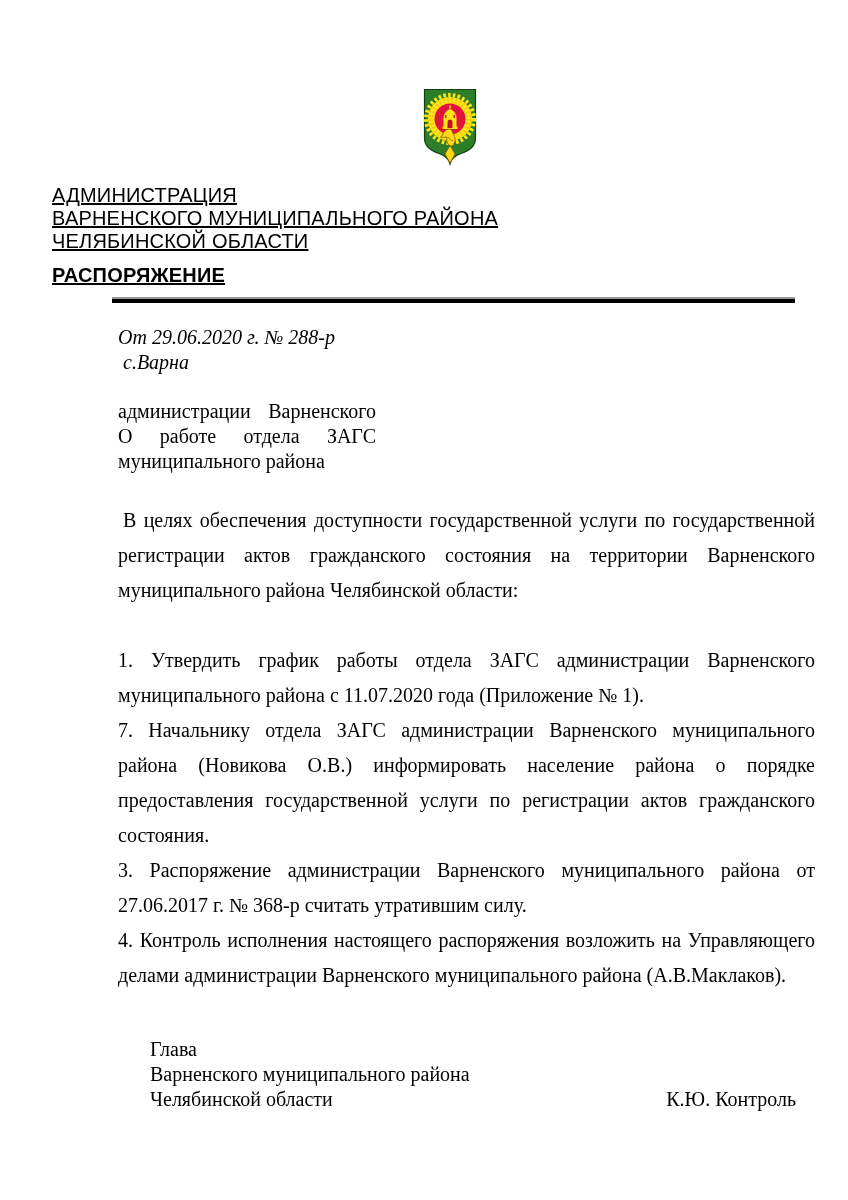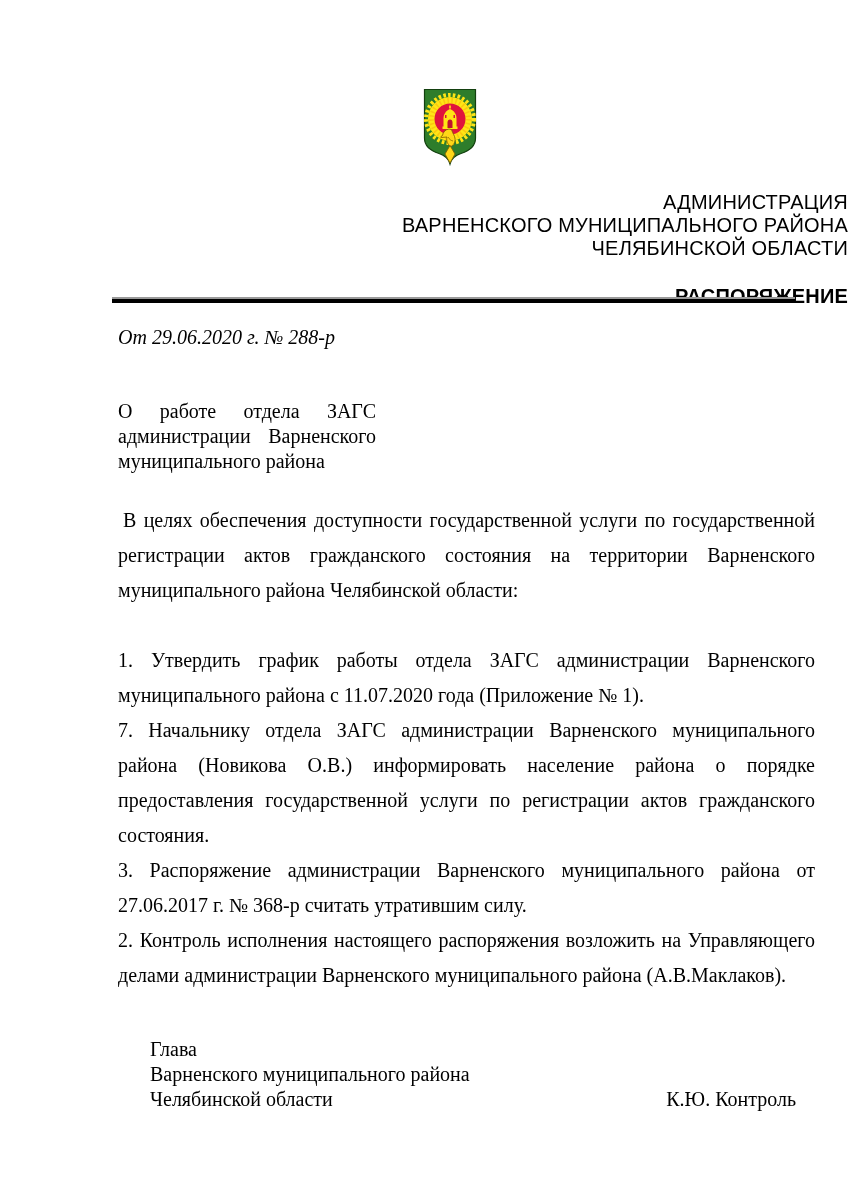--- a/index.html
+++ b/index.html
@@ -8,25 +8,25 @@
     --c-text:#000000; --c-rule-top:#9a9a9a; --c-rule-bottom:#000000; --c-page:#ffffff;
   }
   html,body{margin:0;padding:0;}
   .page{
     position:relative; width:848px; height:1200px; background:var(--c-page);
     font-family:"Liberation Serif","DejaVu Serif",serif; color:var(--c-text);
     overflow:hidden;
   }
   .emblem{position:absolute; left:422px; top:87px; width:56px; height:80px;}
   .org-header{
-    position:absolute; left:52px; top:191px; width:796px; text-align:right;
+    position:absolute; left:52px; top:184px; width:796px; text-align:left;
     font-family:"Liberation Sans","DejaVu Sans",sans-serif;
-    font-size:20px; line-height:23px; letter-spacing:0.2px;
+    font-size:20px; line-height:23px; letter-spacing:0.2px;text-decoration:underline;
   }
-  .doc-type{margin-top:25px; font-weight:bold; font-size:20px;}
+  .doc-type{margin-top:11px; font-weight:bold; font-size:20px;}
   .rule{
     position:absolute; left:112px; top:297px; width:683px; height:6px;
     background:linear-gradient(to bottom, var(--c-rule-top) 0 2px, var(--c-rule-bottom) 2px 100%);
   }
   .meta{position:absolute; left:118px; top:325px; font-size:20px; line-height:25px;font-style:italic;}
   .meta .place{padding-left:5px;}
   .subject{position:absolute; left:118px; top:399px; width:258px; font-size:20px; line-height:25px;}
   .subject .just{text-align:justify; text-align-last:justify;}
   .body-text{
     position:absolute; left:118px; top:503px; width:697px;
@@ -65,34 +65,35 @@
     <div>АДМИНИСТРАЦИЯ</div>
     <div>ВАРНЕНСКОГО МУНИЦИПАЛЬНОГО РАЙОНА</div>
     <div>ЧЕЛЯБИНСКОЙ ОБЛАСТИ</div>
     <div class="doc-type">РАСПОРЯЖЕНИЕ</div>
   </div>
 
   <div class="rule"></div>
 
   <div class="meta">
     <div>От 29.06.2020 г. № 288-р</div>
+    <div class="place">с.Варна</div>
   </div>
 
   <div class="subject">
+    <div class="just">администрации Варненского</div>
     <div class="just">О работе отдела ЗАГС</div>
-    <div class="just">администрации Варненского</div>
     <div>муниципального района</div>
   </div>
 
   <div class="body-text">
     <p class="intro">В целях обеспечения доступности государственной услуги по государственной регистрации актов гражданского состояния на территории Варненского муниципального района Челябинской области:</p>
     <p class="item">1. Утвердить график работы отдела ЗАГС администрации Варненского муниципального района с 11.07.2020 года (Приложение № 1).</p>
     <p class="item">7. Начальнику отдела ЗАГС администрации Варненского муниципального района (Новикова О.В.) информировать население района о порядке предоставления государственной услуги по регистрации актов гражданского состояния.</p>
     <p class="item">3. Распоряжение администрации Варненского муниципального района от 27.06.2017 г. № 368-р считать утратившим силу.</p>
-    <p class="item">2. Контроль исполнения настоящего распоряжения возложить на Управляющего делами администрации Варненского муниципального района (А.В.Маклаков).</p>
+    <p class="item">4. Контроль исполнения настоящего распоряжения возложить на Управляющего делами администрации Варненского муниципального района (А.В.Маклаков).</p>
   </div>
 
   <div class="signature">
     <div>Глава</div>
     <div>Варненского муниципального района</div>
     <div class="sig-row">
       <span>Челябинской области</span>
       <span>К.Ю. Контроль</span>
     </div>
   </div>

